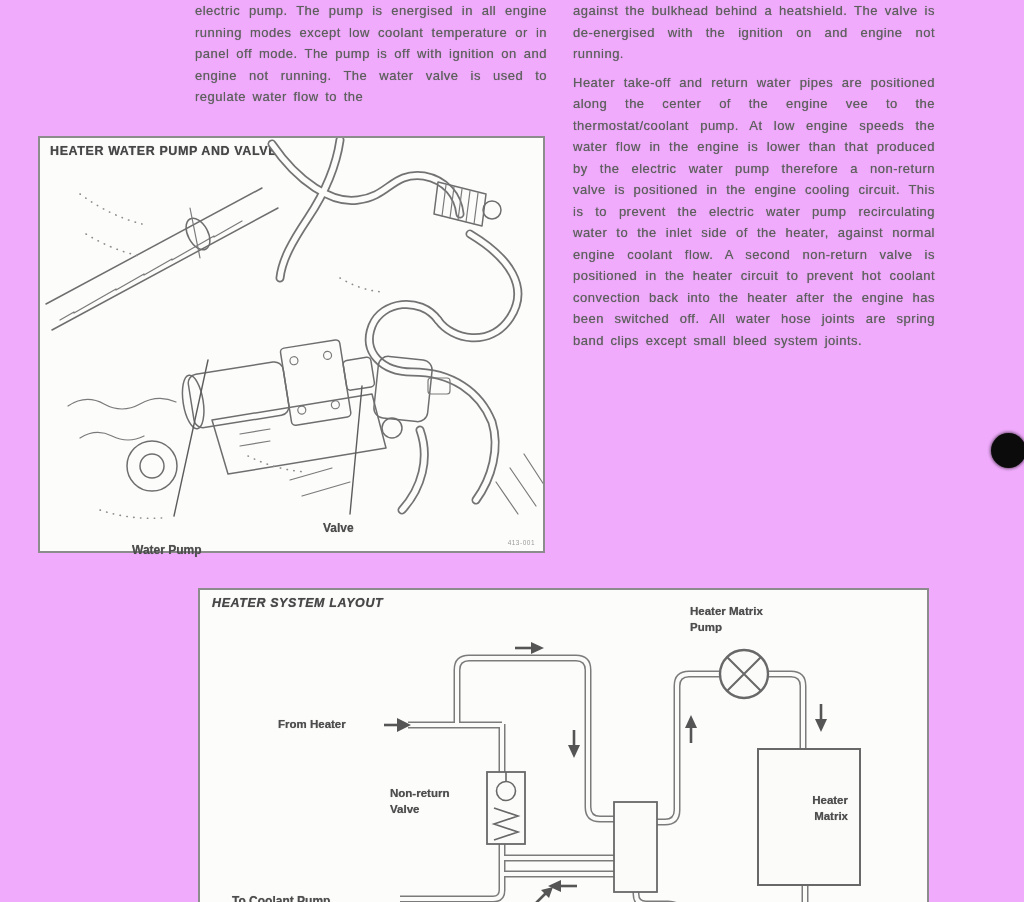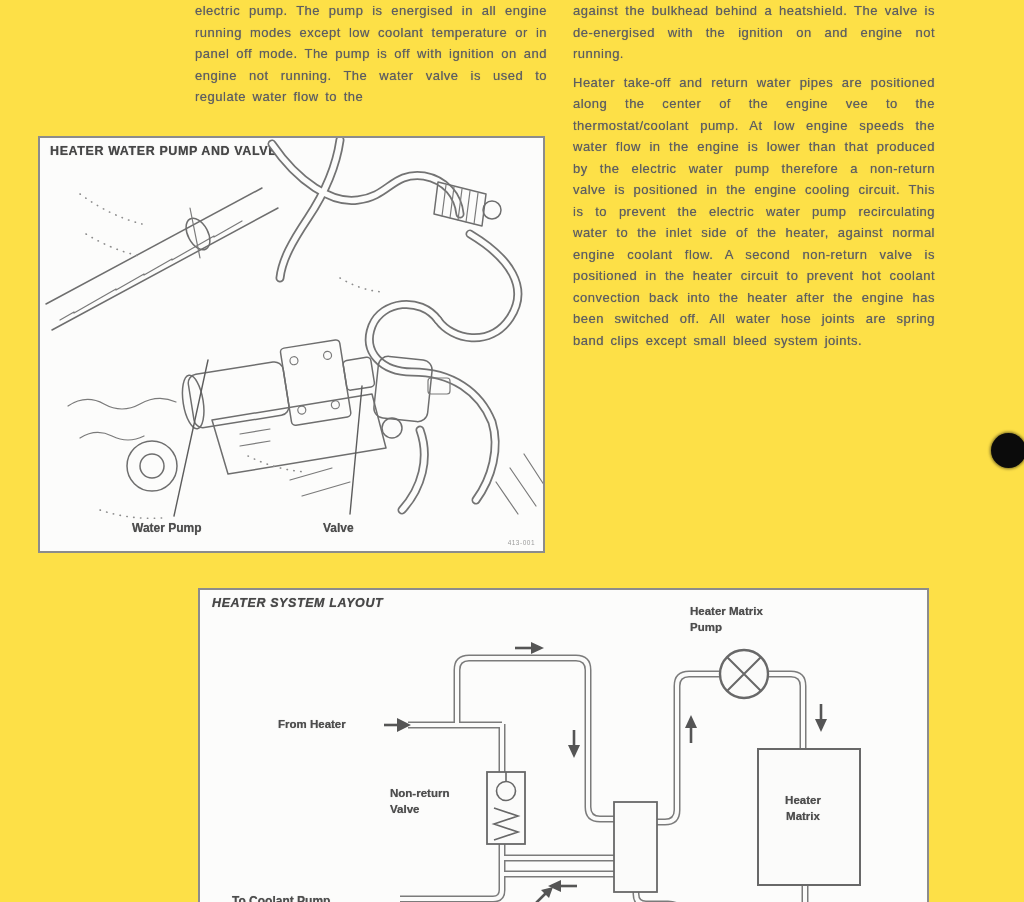--- a/index.html
+++ b/index.html
@@ -1,18 +1,18 @@
 <!DOCTYPE html>
 <html><head>
 <meta charset="utf-8">
 <style>
   html,body{margin:0;padding:0;}
   body{width:1024px;height:902px;overflow:hidden;background:#f6f6f5;
        font-family:"Liberation Sans", sans-serif;}
-  .page{position:relative;width:1024px;height:902px;background:#fde047;overflow:hidden;}
+  .page{position:relative;width:1024px;height:902px;background:#f0abfc;overflow:hidden;}
 
   
   .bodycol{position:absolute;top:0;color:#5e5e5e;font-size:13px;line-height:21.5px;
            text-align:justify;letter-spacing:0.5px;word-spacing:2.5px;
            text-shadow:0 0 0.8px rgba(110,110,110,0.85);}
   #col-left{left:195px;width:352px;}
   #col-right{left:573px;width:362px;}
   #col-right p{margin:0;}
   #col-right p + p{margin-top:7px;}
 
@@ -128,21 +128,21 @@
         <path class="dots" d="M46,96 q26,16 54,22"></path>
         <path class="dots" d="M208,318 q28,14 58,16"></path>
         <path class="dots" d="M60,372 q30,10 62,8"></path>
         <path class="dots" d="M300,140 q20,12 42,14"></path>
       </g>
 
       <path class="ink" style="stroke:#5c5c5c;stroke-width:1.4" d="M134,378 L168,222"></path>
       <path class="ink" style="stroke:#5c5c5c;stroke-width:1.4" d="M310,376 L322,248"></path>
     </svg>
 
-    <div class="fig-label big" style="left:92px;top:382px;">Water Pump</div>
+    <div class="fig-label big" style="left:92px;top:404px;">Water Pump</div>
     <div class="fig-label big" style="left:283px;top:382px;">Valve</div>
     <div class="fig-code" style="right:8px;bottom:5px;">413-001</div>
   </div>
 
   <div class="punch-dot"></div>
 
   <div id="figure2" class="figure">
     <div class="fig-title" style="left:12px;top:6px;font-style:italic;">HEATER SYSTEM LAYOUT</div>
 
     <svg width="727" height="312" viewBox="0 0 727 312">
@@ -222,18 +222,18 @@
         <path class="symline" style="stroke-width:2" d="M527,67 L561,101 M561,67 L527,101"></path>
       </g>
       <rect class="sym" style="stroke-width:2" x="558" y="159" width="102" height="136"></rect>
     </svg>
 
     <div class="fig-label" style="left:490px;top:13px;">Heater Matrix
 Pump</div>
     <div class="fig-label" style="left:78px;top:126px;">From Heater</div>
     <div class="fig-label" style="left:190px;top:195px;">Non-return
 Valve</div>
-    <div class="fig-label" style="left:558px;top:202px;width:90px;text-align:center;">Heater
+    <div class="fig-label" style="left:558px;top:202px;width:90px;text-align:right;">Heater
 Matrix</div>
     <div class="fig-label big" style="left:32px;top:303px;">To Coolant Pump</div>
   </div>
 
 </div>
 
 </body></html>

